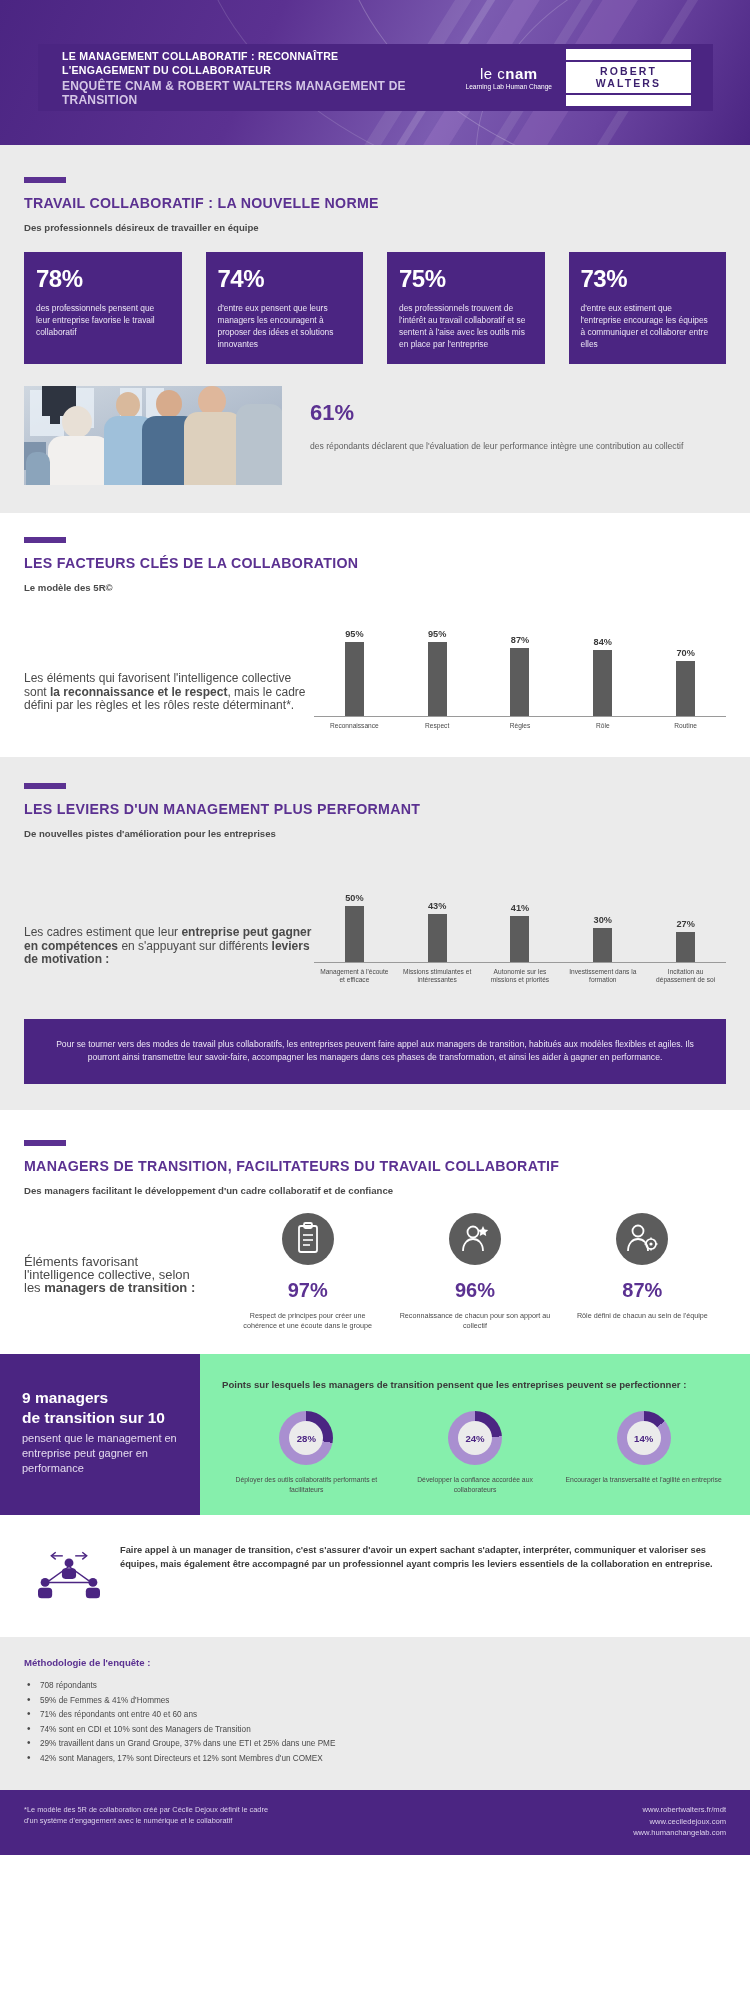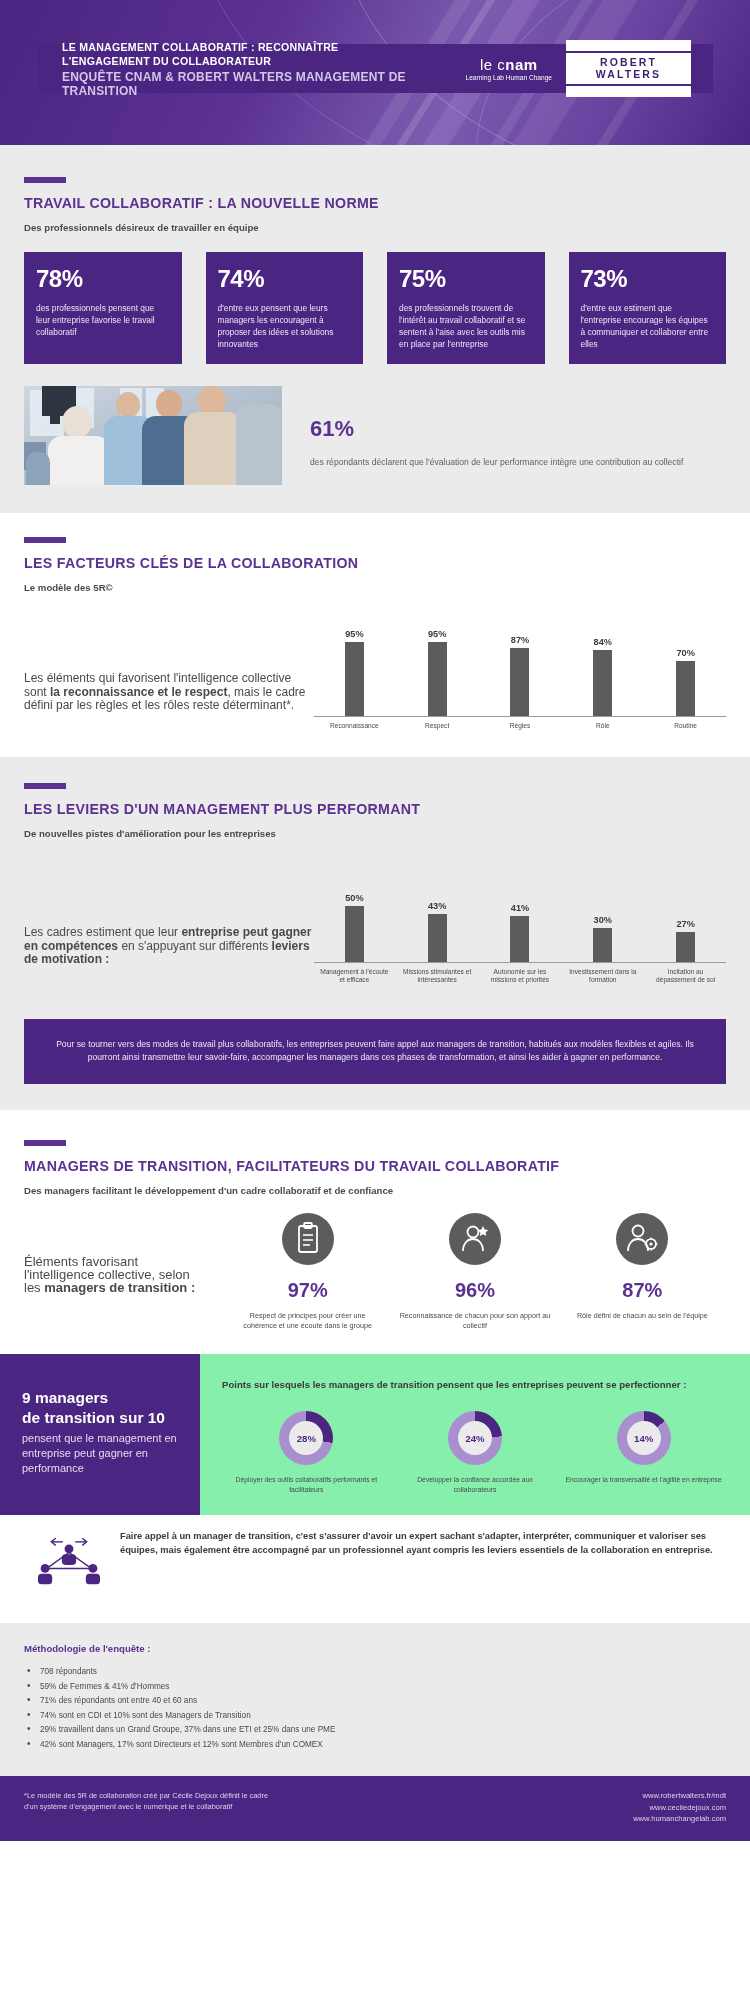--- a/index.html
+++ b/index.html
@@ -33,21 +33,21 @@
     transform: rotate(32deg); transform-origin: top left;
   }
   .r1 { width: 14px; height: 330px; left: 480px; top: -40px; }
   .r2 { width: 7px;  height: 330px; left: 512px; top: -40px; background: rgba(255,255,255,0.14); }
   .r3 { width: 22px; height: 330px; left: 545px; top: -50px; background: rgba(168,132,205,0.30); }
   .r4 { width: 10px; height: 330px; left: 600px; top: -30px; }
   .r5 { width: 30px; height: 330px; left: 640px; top: -60px; background: rgba(150,110,190,0.35); }
   .r6 { width: 9px;  height: 330px; left: 700px; top: -20px; }
   .hdr-bar {
     position: absolute;
-    left: 38px; top: 44px; width: 675px; height: 49px;
+    left: 38px; top: 44px; width: 675px; height: 67px;
     background: #4b2582;
     display: flex; align-items: center;
   }
   .hdr-text { padding-left: 24px; flex: 1; }
   .hdr-title {
     color: #ffffff; font-size: 10.6px; font-weight: bold;
     letter-spacing: .25px; line-height: 14px; text-transform: uppercase;
   }
   .hdr-sub {
     color: #d4c6e6; font-size: 12px; font-weight: bold;
@@ -79,21 +79,21 @@
   
   .stat-row { display: flex; gap: 24px; margin-top: 18px; }
   .stat-box {
     flex: 1; background: #4b2582; color: #fff;
     padding: 13px 12px 14px; min-height: 112px;
   }
   .stat-num { font-size: 24px; font-weight: bold; letter-spacing: -.5px; }
   .stat-desc { font-size: 8.4px; line-height: 12px; margin-top: 9px; color: #ece6f4; }
 
   
-  .photo-row { display: flex; margin-top: 22px; align-items: center; }
+  .photo-row { display: flex; margin-top: 22px; align-items: flex-start; }
   .photo {
     width: 258px; height: 99px; position: relative; overflow: hidden;
     background: linear-gradient(160deg,#cfd7e0 0%,#b9c4d2 40%,#9aa8bb 100%);
   }
   .ph-win {
     position: absolute; background: rgba(235,242,248,0.75);
   }
   .ph-mon { position: absolute; background: #2e3440; }
   .ph-head { position: absolute; border-radius: 50%; }
   .ph-body { position: absolute; border-radius: 14px 14px 0 0; }
@@ -149,21 +149,21 @@
   .donut-col { flex: 1; text-align: center; padding: 0 6px; }
   .donut { width: 54px; height: 54px; border-radius: 50%; margin: 0 auto 10px; position: relative; }
   .donut-hole {
     position: absolute; inset: 10px; background: #ebebeb; border-radius: 50%;
     display: flex; align-items: center; justify-content: center;
     font-size: 9.6px; font-weight: bold; color: #4b2582;
   }
   .donut-lbl { font-size: 6.8px; line-height: 10px; color: #4a4a4a; }
 
   
-  .team-row { display: flex; padding: 14px 24px 24px; align-items: flex-start; background:#fff; }
+  .team-row { display: flex; padding: 28px 24px 24px; align-items: flex-start; background:#fff; }
   .team-icon { width: 96px; padding-top: 4px; }
   .team-text { flex: 1; font-size: 9.3px; line-height: 14px; color: #3a3a3a; font-weight: bold; }
 
   
   .method { background: #ebebeb; padding: 20px 24px 24px; }
   .method-t { color: #5b3191; font-size: 9.6px; font-weight: bold; margin-bottom: 11px; }
   .method ul { list-style: none; }
   .method li { font-size: 8.2px; line-height: 14.5px; color: #4a4a4a; padding-left: 16px; position: relative; }
   .method li:before {
     content: "•"; position: absolute; left: 3px; top: -1px; color: #4a4a4a; font-size: 10px;

